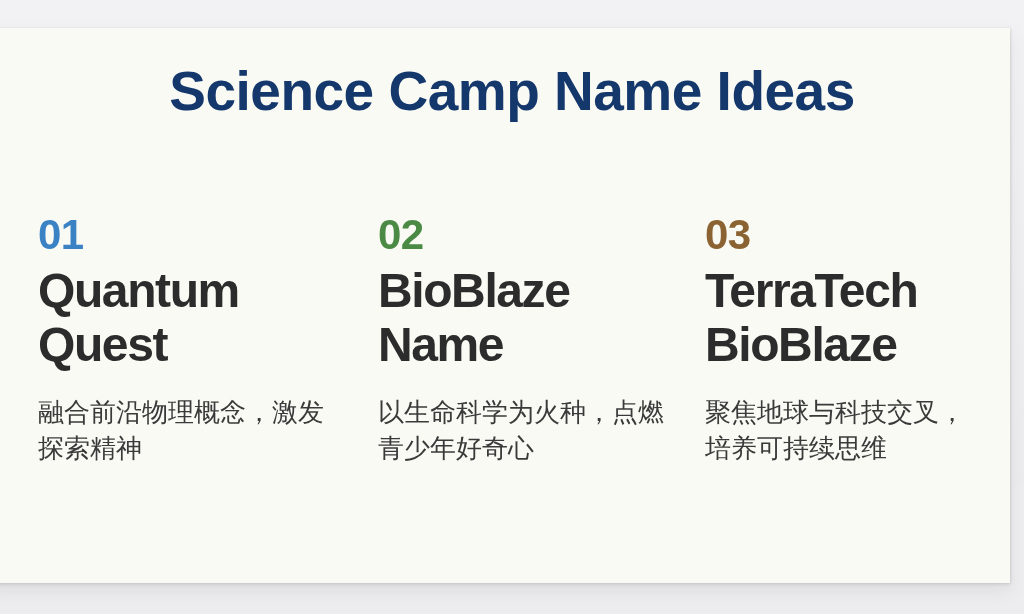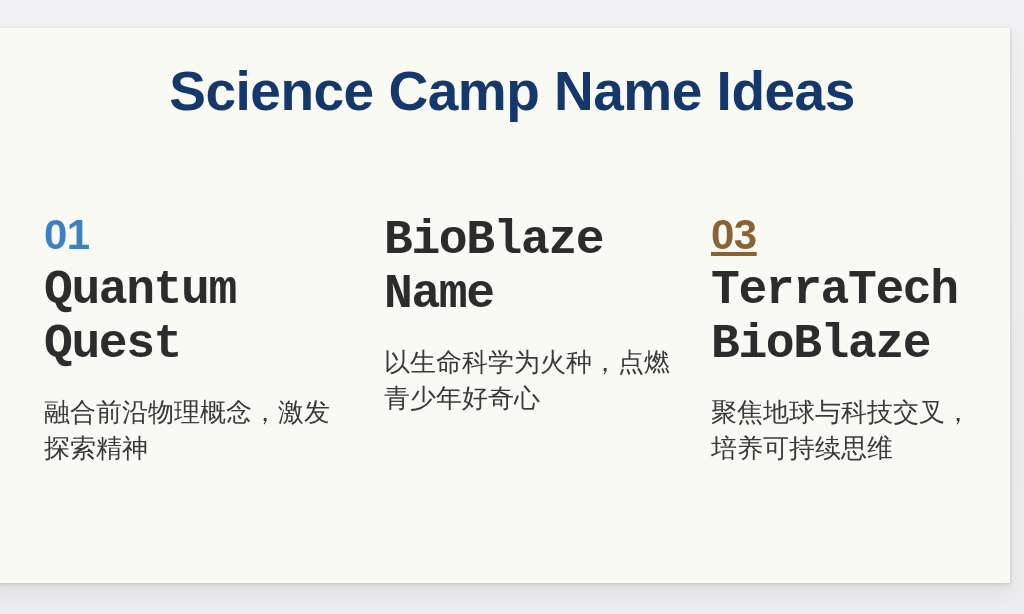--- a/index.html
+++ b/index.html
@@ -70,21 +70,21 @@
     font-size: 55px;
     line-height: 1.0;
     font-weight: bold;
     letter-spacing: -0.5px;
     color: #14386c;
     white-space: nowrap;
   }
 
   #columns {
     position: absolute;
-    left: 58px;
+    left: 52px;
     top: 186px;
     width: 952px;
     display: flex;
     gap: 0;
   }
 
   .idea-col {
     width: 340px;
     box-sizing: border-box;
     padding-right: 38px;
@@ -101,21 +101,20 @@
   }
 
   .idea-name {
     font-size: 48px;
     line-height: 1.12;
     font-weight: bold;
     letter-spacing: -1.4px;
     color: #2c2c2c;
     margin-bottom: 22px;
     word-spacing: -2px;
-    font-family: Liberation Mono, monospace;
   }
 
   .idea-desc {
     font-size: 26px;
     line-height: 1.42;
     font-weight: normal;
     color: #3a3a3a;
     letter-spacing: 0px;
   }
 </style>
@@ -130,26 +129,27 @@
 
       <div id="columns">
 
         <div class="idea-col">
           <div class="idea-number" style="color: rgb(59, 130, 196);">01</div>
           <div class="idea-name">Quantum Quest</div>
           <div class="idea-desc">融合前沿物理概念，激发探索精神</div>
         </div>
 
         <div class="idea-col">
+          <div class="idea-number" style="color: rgb(74, 138, 69);">02</div>
           <div class="idea-name">BioBlaze Name</div>
           <div class="idea-desc">以生命科学为火种，点燃青少年好奇心</div>
         </div>
 
         <div class="idea-col">
-          <div class="idea-number" style="color: rgb(139, 99, 50); text-decoration: underline;">03</div>
+          <div class="idea-number" style="color: rgb(139, 99, 50);">03</div>
           <div class="idea-name">TerraTech BioBlaze</div>
           <div class="idea-desc">聚焦地球与科技交叉，培养可持续思维</div>
         </div>
 
       </div>
     </div>
   </div>
 </div>
 
 </body></html>

